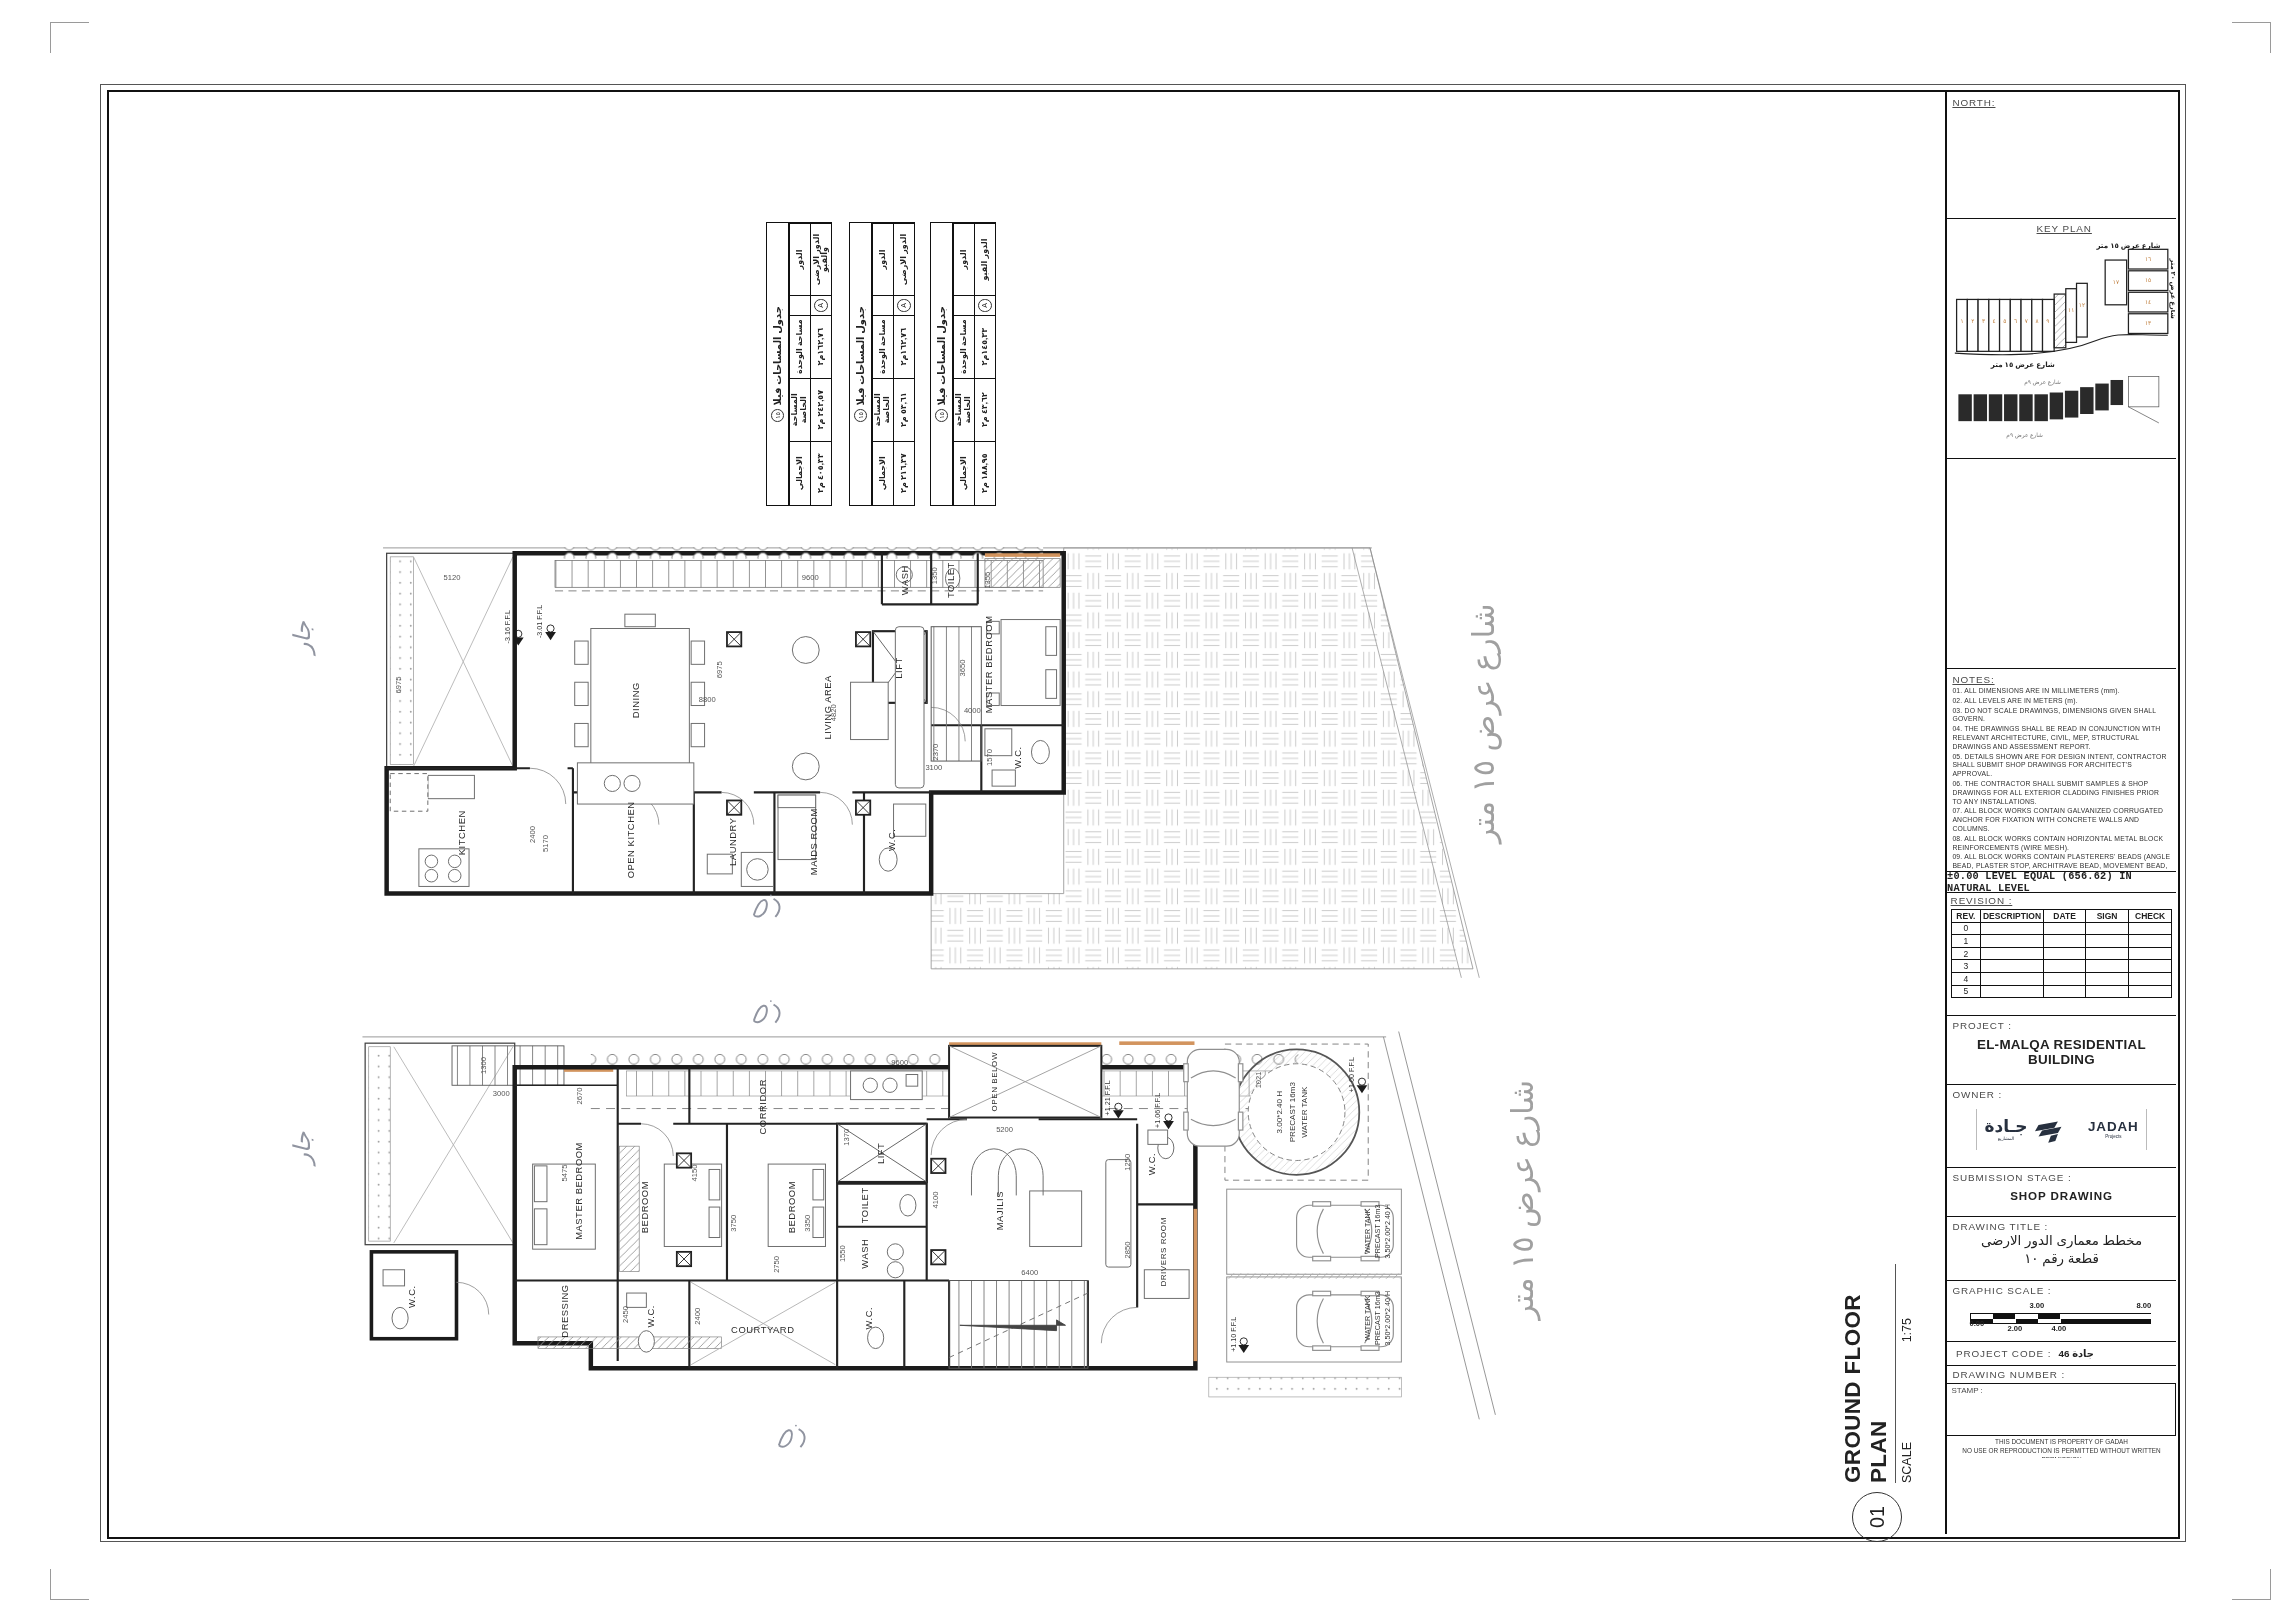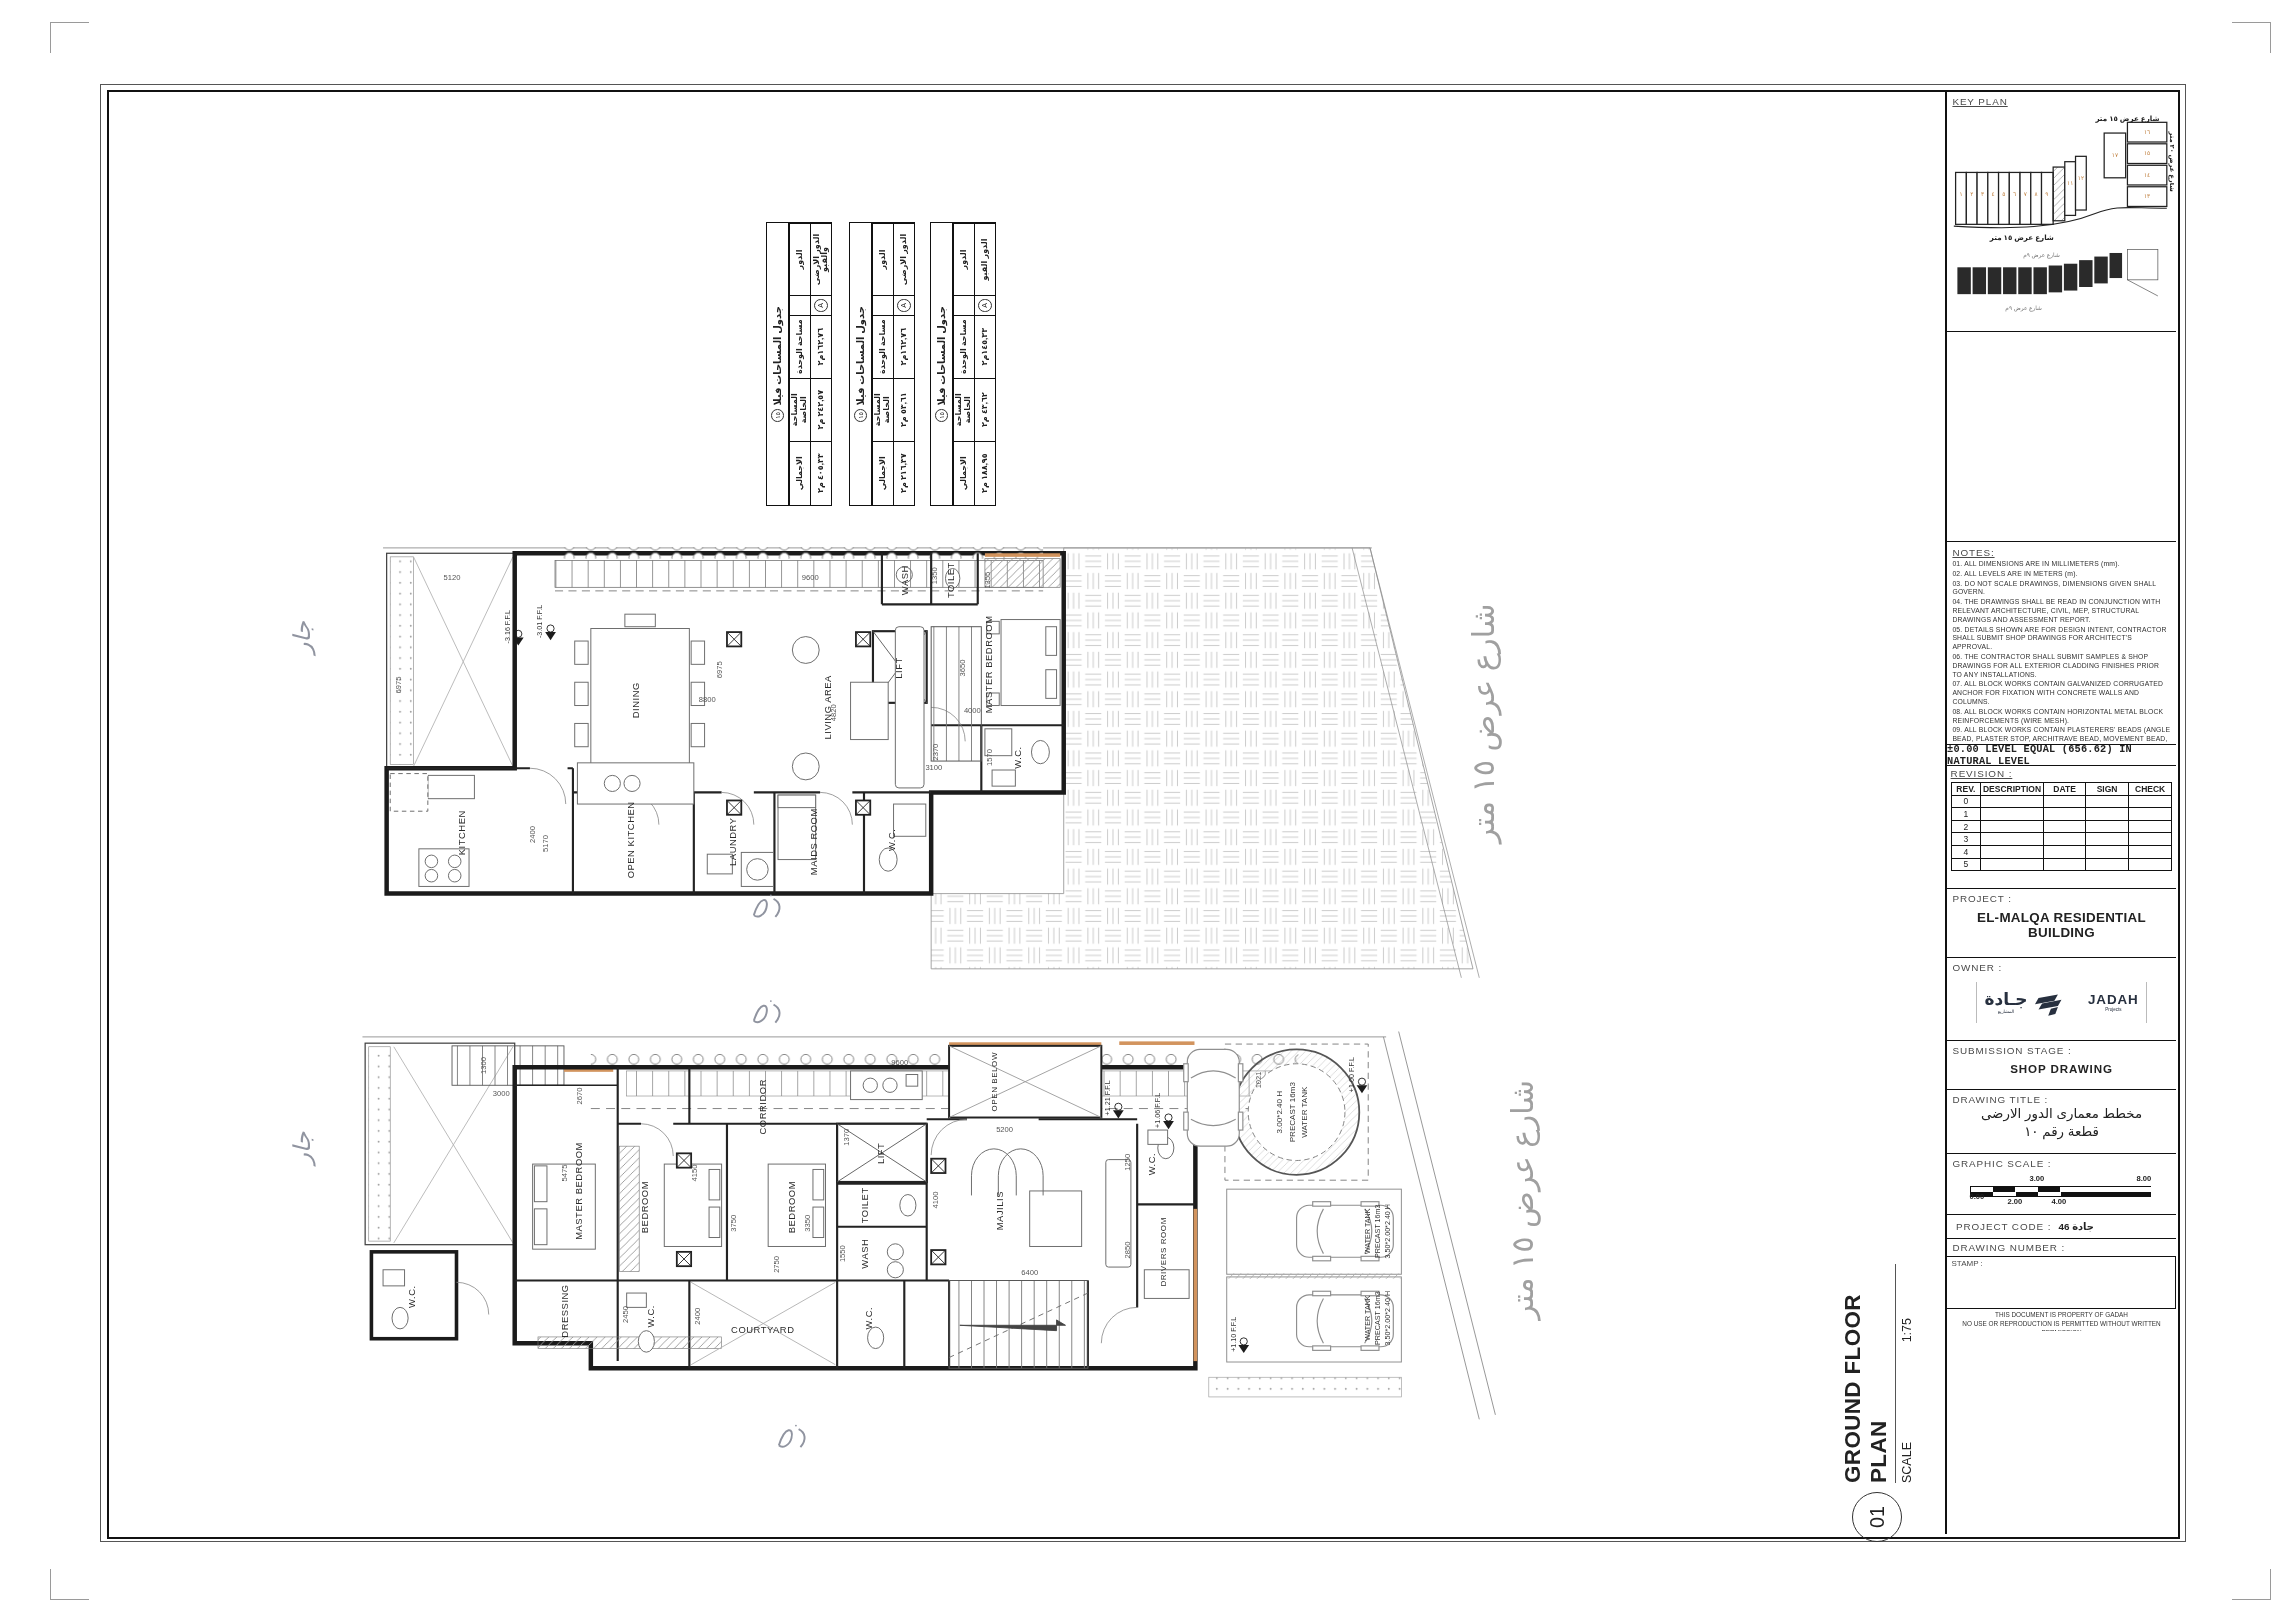--- a/index.html
+++ b/index.html
@@ -536,22 +536,25 @@
       <div class="t">GROUND FLOOR PLAN</div>
       <div class="s">
           <span>SCALE</span>
         <span>1:75</span>
         </div>
     </div>
   </div>
 
   <div class="tblock">
 
-
-    <div class="sec" style="height:240px;padding:3.6px 0 0 5.4px;">
+    <div class="sec" style="height:127px;">
+      <span class="seclabel u">NORTH:</span>
+    </div>
+
+    <div class="sec" style="height:240px;padding:3.6px 0 0 5.4px;text-align:center;">
       <span class="seclabel u">KEY PLAN</span>
       <div class="keyplan-wrap">
       <svg width="222" height="213" viewBox="0 0 248 238" style="font-size:10px">
 
         <text x="196" y="14" text-anchor="middle" font-size="8" font-weight="bold" fill="#222">شارع عرض ١٥ متر</text>
 
         <g stroke="#222" stroke-width="1.4" fill="#fff">
           <rect x="4" y="72" width="12" height="58"></rect>
               <rect x="16" y="72" width="12" height="58"></rect>
           <rect x="28" y="72" width="12" height="58"></rect>

